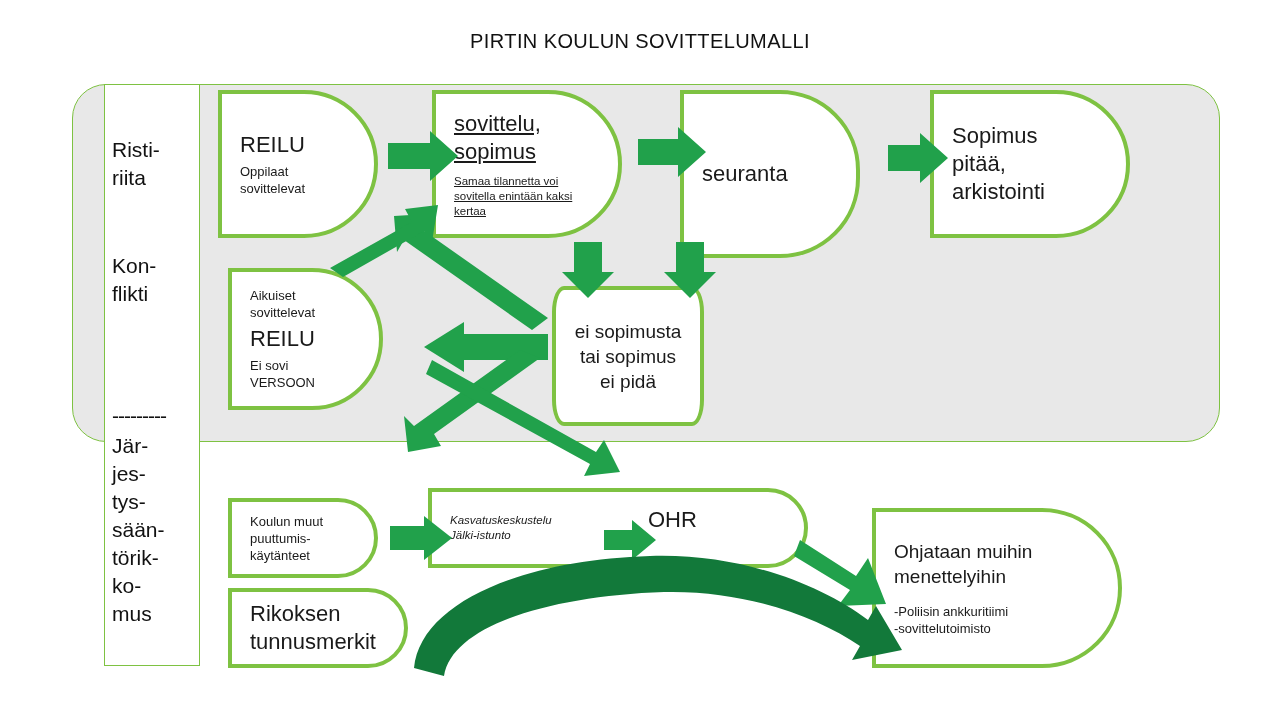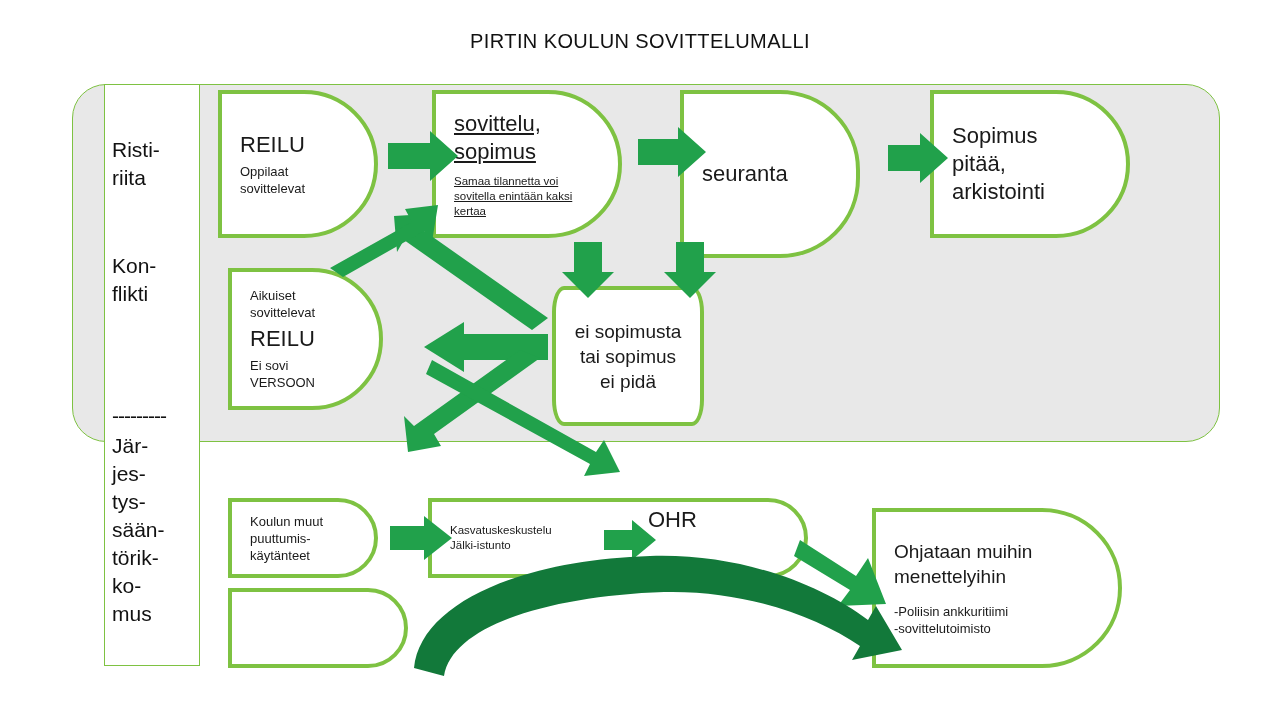--- a/index.html
+++ b/index.html
@@ -163,29 +163,31 @@
     <div class="t-md">tai sopimus</div>
     <div class="t-md">ei pidä</div>
   </div>
 
   <div class="dbox" style="left:228px; top:498px; width:150px; height:80px;">
     <div class="t-sm">Koulun muut</div>
     <div class="t-sm">puuttumis-</div>
     <div class="t-sm">käytänteet</div>
   </div>
 
-  <div class="dbox" style="left:428px; top:498px; width:380px; height:80px;">
+  <div class="dbox" style="left:428px; top:488px; width:380px; height:80px;font-style:italic;">
     <div class="t-xs">Kasvatuskeskustelu</div>
     <div class="t-xs">Jälki-istunto</div>
   </div>
   <div style="position:absolute; left:648px; top:506px; width:170px;">
     <div class="t-lg">OHR</div>
   </div>
 
   <div class="dbox" style="left:228px; top:588px; width:180px; height:80px;">
+    <div class="t-lg">Rikoksen</div>
+    <div class="t-lg">tunnusmerkit</div>
   </div>
 
   <div class="dbox" style="left:872px; top:508px; width:250px; height:160px;">
     <div class="t-md">Ohjataan muihin</div>
     <div class="t-md">menettelyihin</div>
     <div class="t-sm" style="margin-top:14px">-Poliisin ankkuritiimi</div>
     <div class="t-sm">-sovittelutoimisto</div>
   </div>
 
   <svg class="cap" width="1280" height="714" style="left:0; top:0;">

